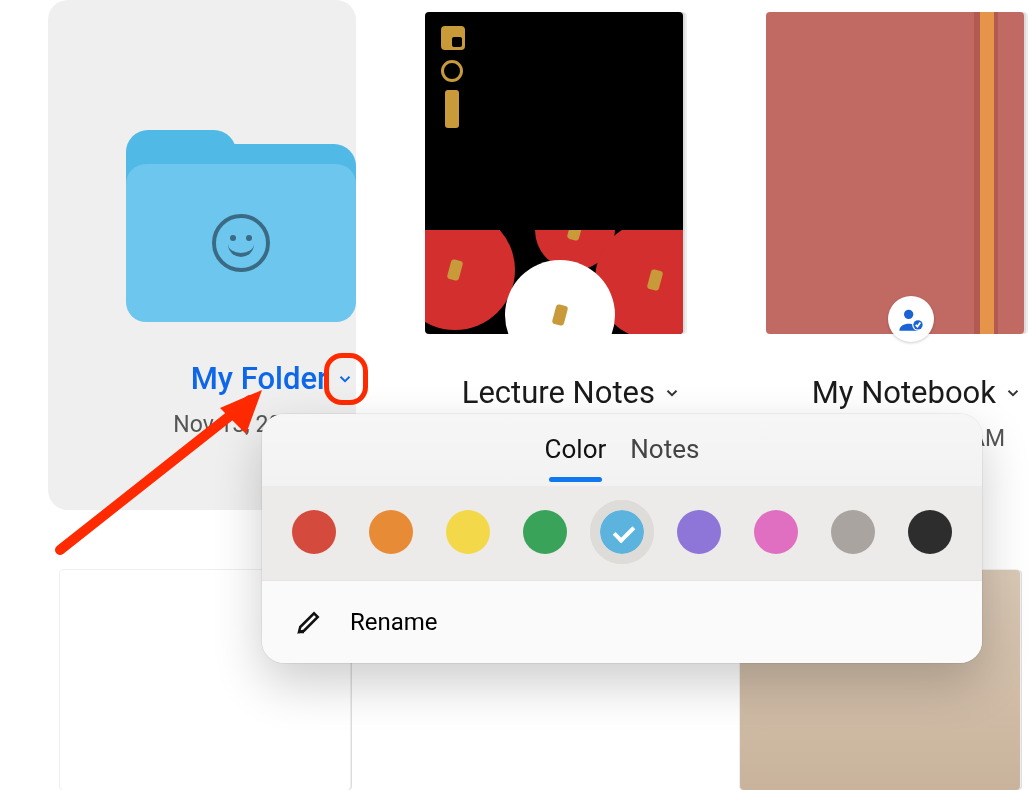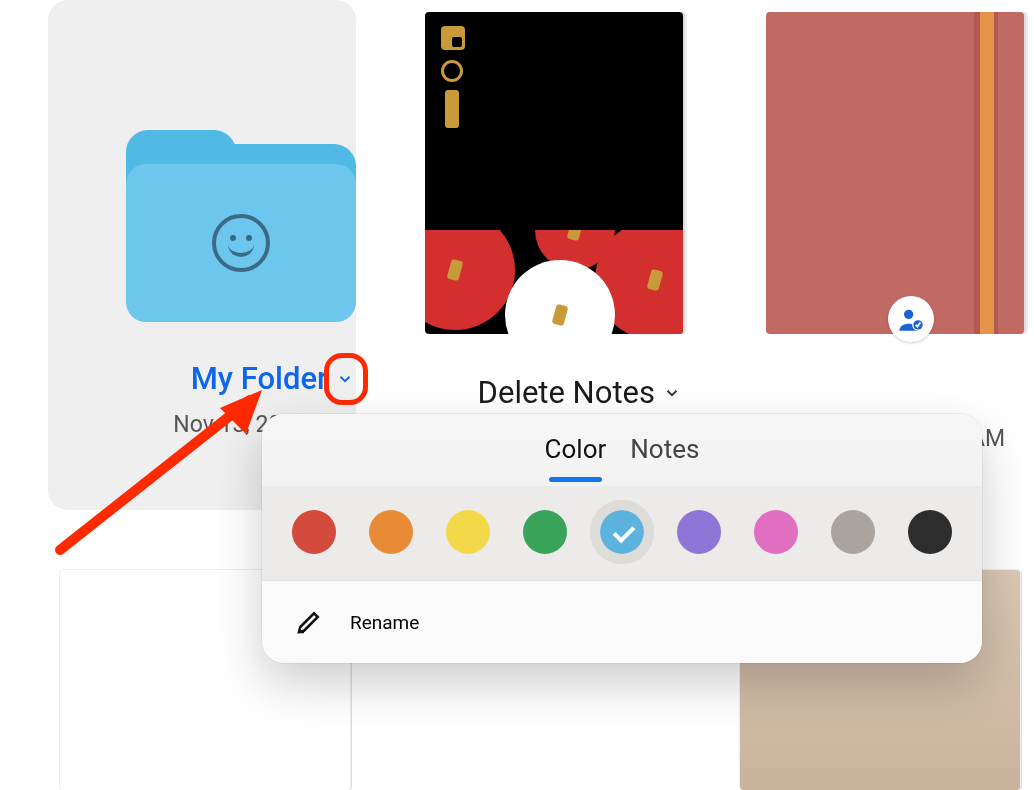--- a/index.html
+++ b/index.html
@@ -71,21 +71,21 @@
   .tabrow { display:flex; justify-content:center; gap:24px; padding:20px 0 16px; background:linear-gradient(#f6f6f6,#f2f2f2); }
   .tab { font-size:26px; color:#444; position:relative; padding-bottom:6px; cursor:pointer; }
   .tab.active { color:#111; }
   .tab.active::after { content:""; position:absolute; left:4px; right:4px; bottom:-12px; height:5px; background:#1177ee; border-radius:3px; }
 
   .swatches { display:flex; justify-content:space-between; padding:24px 30px 26px; background:#ecebe9; }
   .swatch { width:44px; height:44px; border-radius:50%; position:relative; cursor:pointer; }
   .swatch.selected { outline:10px solid #dedcd9; outline-offset:0; box-shadow: 0 0 0 10px #dedcd9; }
   .swatch.selected::after { content:""; position:absolute; left:14px; top:16px; width:16px; height:8px; border-left:4px solid #fff; border-bottom:4px solid #fff; transform:rotate(-45deg); }
 
-  .menu-row { display:flex; align-items:center; gap:26px; padding:26px 32px; background:#fafafa; border-top:1px solid #e4e4e4; font-size:19px; cursor:pointer; }
+  .menu-row { display:flex; align-items:center; gap:26px; padding:26px 32px; background:#fafafa; border-top:1px solid #e4e4e4; font-size:24px; cursor:pointer; }
   .menu-row.danger { color:#d63a2e; }
   .menu-row svg { width:30px; height:30px; flex-shrink:0; }
 </style>
 </head>
 <body>
 
 <div class="canvas">
 
   <div class="item folder-item">
     <div class="folder-shape">
@@ -119,21 +119,21 @@
         <div class="gold-bar"></div>
       </div>
       <div class="lecture-bottom">
         <div class="flower f1"></div>
         <div class="flower f4"></div>
         <div class="flower f3"></div>
         <div class="flower f2"></div>
       </div>
     </div>
     <div class="title-row">
-      <span class="nb-title">Delete Notes</span>
+      <span class="nb-title">Lecture Notes</span>
       <span class="chevron">
         <svg viewBox="0 0 24 24" fill="none" stroke="#333" stroke-width="2.5">
             <polyline points="6 9 12 15 18 9"></polyline>
           </svg>
       </span>
     </div>
   </div>
 
   <div class="item notebook-item">
     <div class="notebook-cover">
@@ -141,20 +141,28 @@
       <div class="nb-stripe"></div>
       <div class="shared-badge">
         <svg viewBox="0 0 24 24">
             <circle cx="10" cy="8" r="4" fill="#1a63d4"></circle>
             <path d="M2 22c0-4 4-6 8-6s8 2 8 6" fill="#1a63d4"></path>
             <circle cx="18" cy="17" r="5" fill="#fff"></circle>
             <circle cx="18" cy="17" r="4" fill="#1a63d4"></circle>
             <path d="M16 17l1.5 1.5L20 15" stroke="#fff" stroke-width="1.5" fill="none"></path>
           </svg>
       </div>
+    </div>
+    <div class="title-row">
+      <span class="nb-title">My Notebook</span>
+      <span class="chevron">
+        <svg viewBox="0 0 24 24" fill="none" stroke="#333" stroke-width="2.5">
+            <polyline points="6 9 12 15 18 9"></polyline>
+          </svg>
+      </span>
     </div>
   </div>
 
   <span class="am-fragment">AM</span>
 
   <div class="bottom-card-left"></div>
   <div class="bottom-card-right"></div>
 
   <svg class="arrow" viewBox="0 0 230 170">
     <line x1="10" y1="160" x2="200" y2="10" stroke="#ff2a00" stroke-width="10" stroke-linecap="round"></line>

